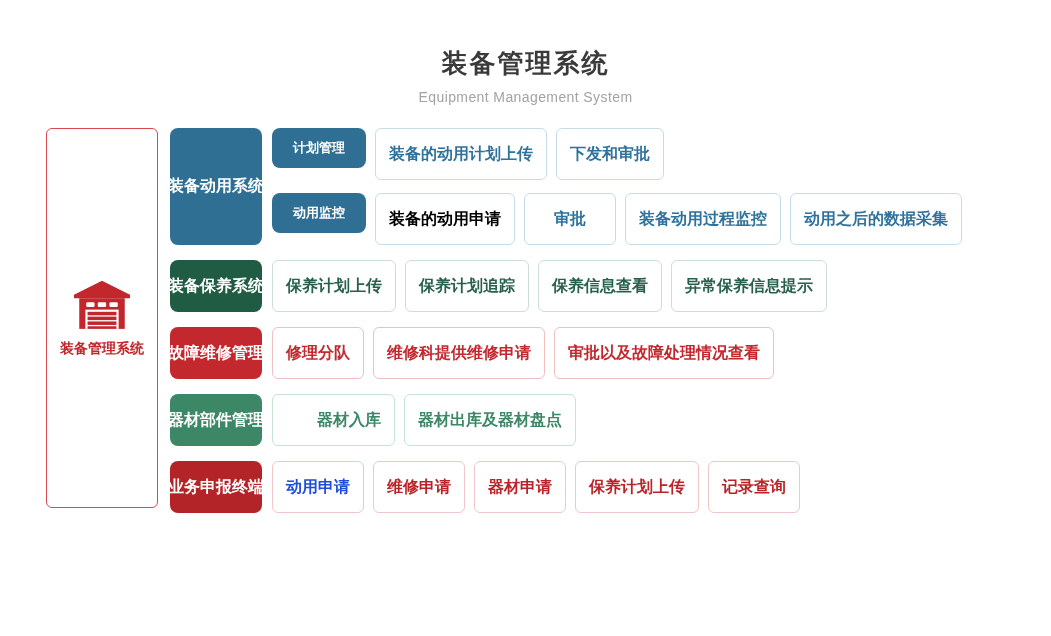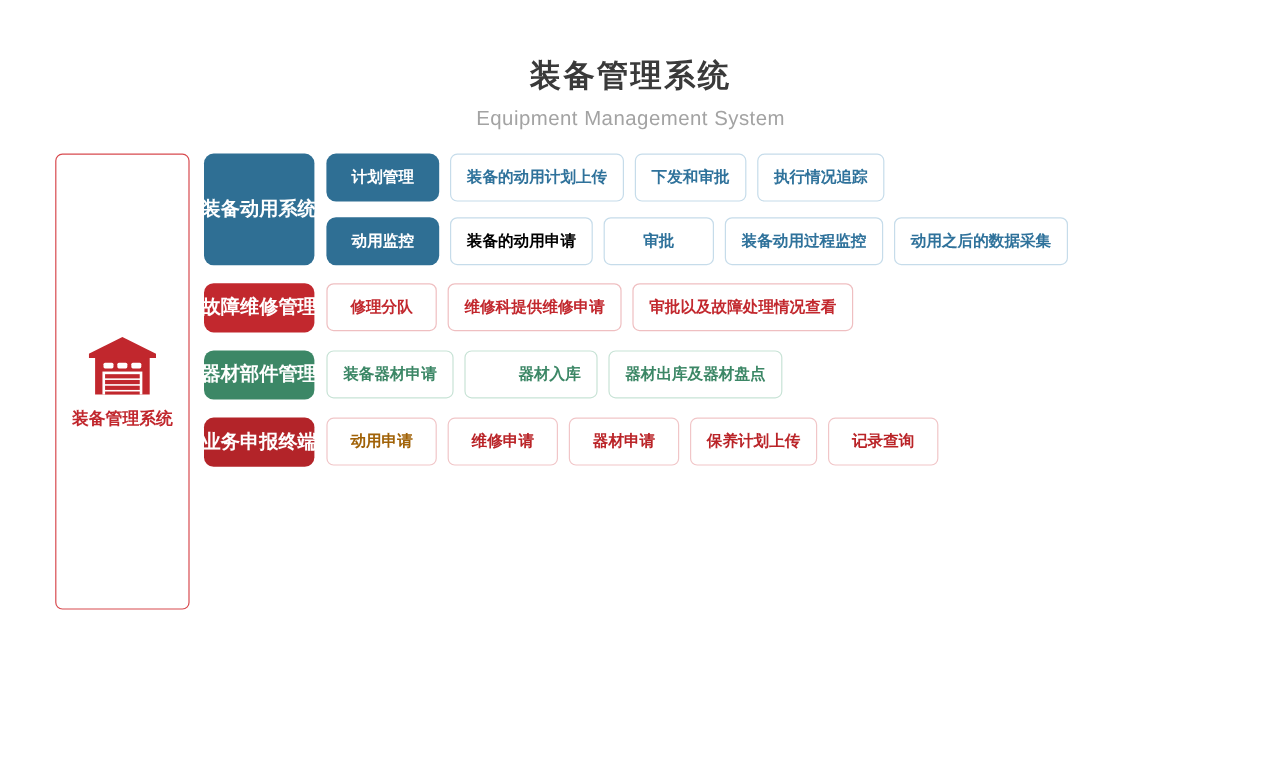--- a/index.html
+++ b/index.html
@@ -2,21 +2,21 @@
 <html><head>
 <meta charset="utf-8">
 <style>
   html,body{margin:0;padding:0;background:#ffffff;}
   body{
     width:1051px;height:636px;overflow:hidden;position:relative;
     font-family:"Liberation Sans","DejaVu Sans",sans-serif;
   }
   .header{padding-top:46px;text-align:center;}
   .title{font-size:26px;font-weight:700;color:#3a3a3a;letter-spacing:2px;margin:0;}
-  .subtitle{margin-top:8px;font-size:17px;color:#a3a3a3;letter-spacing:0.4px;}
+  .subtitle{margin-top:8px;font-size:14px;color:#a3a3a3;letter-spacing:0.4px;}
 
   .diagram{position:absolute;left:0;top:128px;width:1051px;}
 
   .root-box{
     position:absolute;left:46px;top:0;width:110px;height:378px;
     border:1px solid #d84a4f;border-radius:6px;background:#fff;
     display:flex;flex-direction:column;align-items:center;justify-content:center;gap:11px;
   }
   .root-label{font-size:14px;font-weight:700;color:#c1272d;white-space:nowrap;}
   .garage{width:56px;height:51px;display:block;}
@@ -29,24 +29,24 @@
     display:flex;align-items:center;justify-content:center;white-space:nowrap;
   }
   .rows-col{display:flex;flex-direction:column;gap:13px;}
   .row{display:flex;gap:9px;}
   .sub{
     width:94px;height:40px;border-radius:8px;flex-shrink:0;
     color:#fff;font-weight:700;font-size:13px;
     display:flex;align-items:center;justify-content:center;white-space:nowrap;
   }
   .leaf{
-    min-width:92px;height:40px;padding:0 13px;box-sizing:border-box;
+    min-width:92px;height:52px;padding:0 13px;box-sizing:border-box;
     background:#fff;border:1px solid #ccc;border-radius:6px;
     display:flex;align-items:center;justify-content:center;
-    font-weight:700;font-size:13px;white-space:nowrap;
+    font-weight:700;font-size:16px;white-space:nowrap;
   }
 </style>
 </head>
 <body>
 
 <div class="header">
   <h1 class="title">装备管理系统</h1>
   <div class="subtitle">Equipment Management System</div>
 </div>
 
@@ -73,56 +73,65 @@
     <div class="root-label" id="root-label" style="color: rgb(193, 39, 45);">装备管理系统</div>
   </div>
   <div class="groups" id="groups">
       <div class="group">
         <div class="cat" style="background: rgb(47, 111, 148);">装备动用系统</div>
         <div class="rows-col">
           <div class="row">
             <div class="sub" style="background: rgb(47, 111, 148);">计划管理</div>
             <div class="leaf" style="color: rgb(47, 114, 155); border-color: rgb(198, 220, 234);">装备的动用计划上传</div>
             <div class="leaf" style="color: rgb(47, 114, 155); border-color: rgb(198, 220, 234);">下发和审批</div>
-            <div class="leaf" style="color: rgb(47, 114, 155); border-color: rgb(198, 220, 234);">执行情况追踪</div>
           </div>
           <div class="row">
             <div class="sub" style="background: rgb(47, 111, 148);">动用监控</div>
             <div class="leaf" style="color: #000000; border-color: rgb(198, 220, 234);">装备的动用申请</div>
             <div class="leaf" style="color: rgb(47, 114, 155); border-color: rgb(198, 220, 234);">审批</div>
             <div class="leaf" style="color: rgb(47, 114, 155); border-color: rgb(198, 220, 234);">装备动用过程监控</div>
             <div class="leaf" style="color: rgb(47, 114, 155); border-color: rgb(198, 220, 234);">动用之后的数据采集</div>
+          </div>
+        </div>
+      </div>
+      <div class="group">
+        <div class="cat" style="background: rgb(32, 92, 67);">装备保养系统</div>
+        <div class="rows-col">
+          <div class="row">
+            <div class="leaf" style="color: rgb(39, 97, 75); border-color: rgb(204, 223, 214);">保养计划上传</div>
+            <div class="leaf" style="color: rgb(39, 97, 75); border-color: rgb(204, 223, 214);">保养计划追踪</div>
+            <div class="leaf" style="color: rgb(39, 97, 75); border-color: rgb(204, 223, 214);">保养信息查看</div>
+            <div class="leaf" style="color: rgb(39, 97, 75); border-color: rgb(204, 223, 214);">异常保养信息提示</div>
           </div>
         </div>
       </div>
       <div class="group">
         <div class="cat" style="background: rgb(194, 40, 46);">故障维修管理</div>
         <div class="rows-col">
           <div class="row">
             <div class="leaf" style="color: rgb(194, 40, 46); border-color: rgb(239, 191, 193);">修理分队</div>
             <div class="leaf" style="color: rgb(194, 40, 46); border-color: rgb(239, 191, 193);">维修科提供维修申请</div>
             <div class="leaf" style="color: rgb(194, 40, 46); border-color: rgb(239, 191, 193);">审批以及故障处理情况查看</div>
           </div>
         </div>
       </div>
       <div class="group">
         <div class="cat" style="background: rgb(60, 135, 102);">器材部件管理</div>
         <div class="rows-col">
           <div class="row">
-            <div class="leaf" style="color: rgb(60, 135, 102); border-color: rgb(200, 227, 214);">装备器材申请</div>
             <div class="leaf" style="color: rgb(60, 135, 102); border-color: rgb(200, 227, 214); padding-left: 44px;">器材入库</div>
             <div class="leaf" style="color: rgb(60, 135, 102); border-color: rgb(200, 227, 214);">器材出库及器材盘点</div>
           </div>
         </div>
       </div>
       <div class="group">
         <div class="cat" style="background: rgb(179, 36, 41);">业务申报终端</div>
         <div class="rows-col">
           <div class="row">
-            <div class="leaf" style="color: #a16207; border-color: rgb(241, 198, 200);">动用申请</div>
+            <div class="leaf" style="color: #1d4ed8; border-color: rgb(241, 198, 200);">动用申请</div>
             <div class="leaf" style="color: rgb(186, 36, 40); border-color: rgb(241, 198, 200);">维修申请</div>
             <div class="leaf" style="color: rgb(186, 36, 40); border-color: rgb(241, 198, 200);">器材申请</div>
             <div class="leaf" style="color: rgb(186, 36, 40); border-color: rgb(241, 198, 200);">保养计划上传</div>
             <div class="leaf" style="color: rgb(186, 36, 40); border-color: rgb(241, 198, 200);">记录查询</div>
           </div>
         </div>
       </div>
     </div>
 </div>
 

